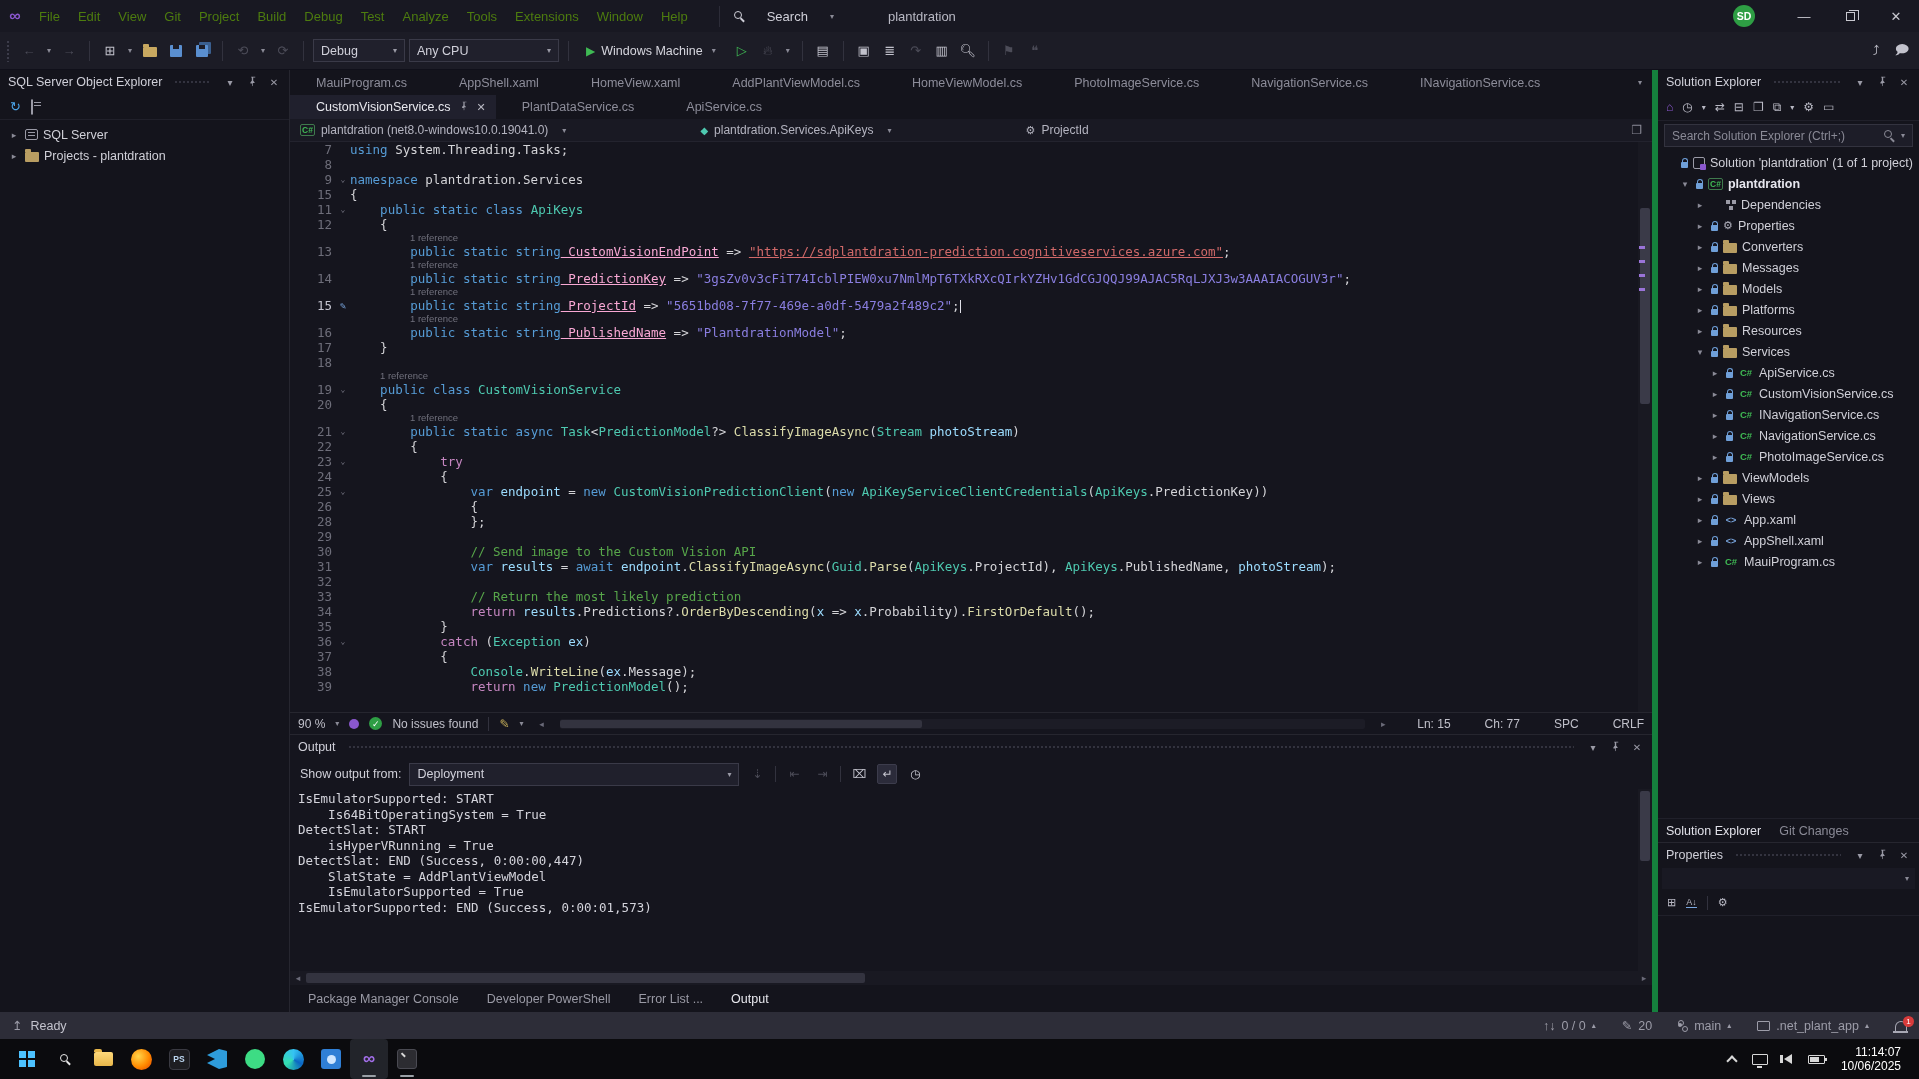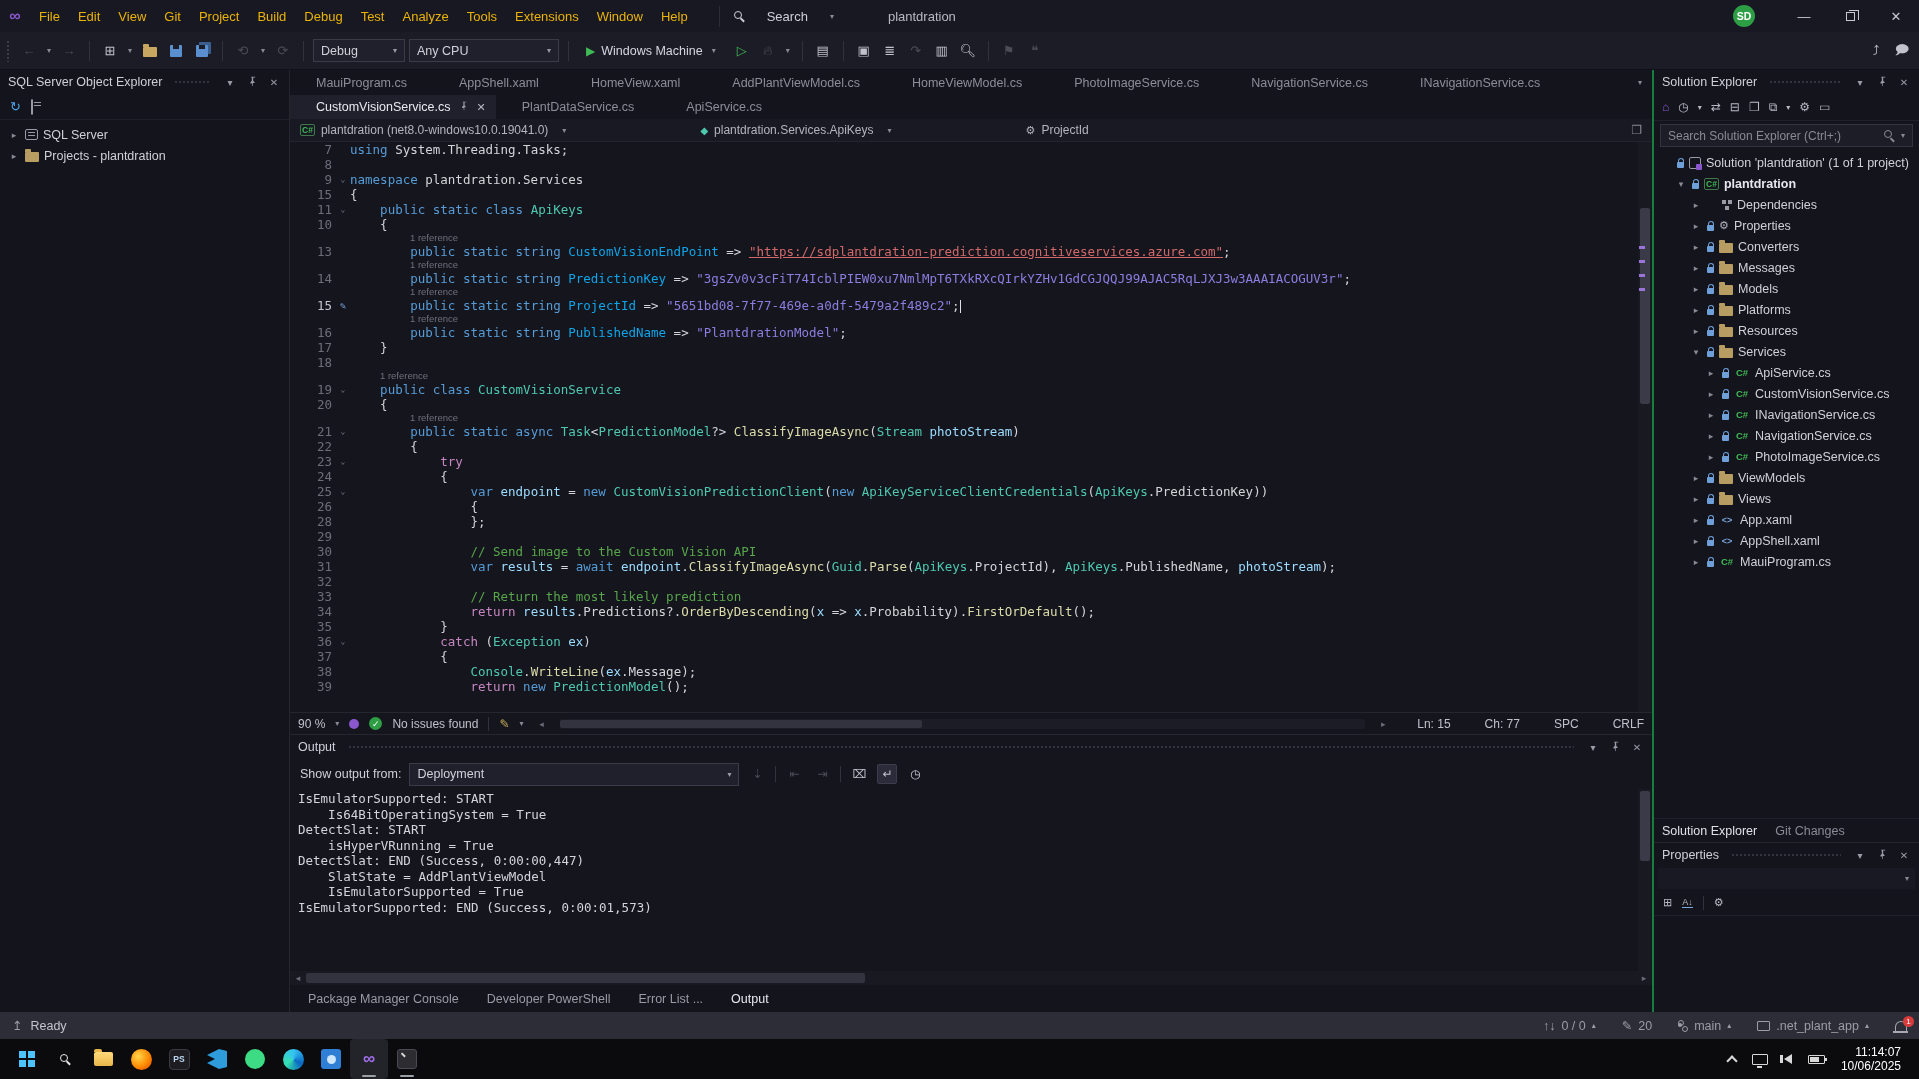--- a/index.html
+++ b/index.html
@@ -4,21 +4,21 @@
 <style>
   * { margin:0; padding:0; box-sizing:border-box; }
   html,body { width:1919px; height:1079px; overflow:hidden; background:#14141c;
     font-family:"Liberation Sans", sans-serif; font-size:12.5px; color:#c8c8d2; }
   .app { width:1919px; height:1079px; display:flex; flex-direction:column; }
 
   
   .titlebar { height:32px; background:#181822; display:flex; align-items:center; flex:0 0 32px; }
   .vs-logo { width:30px; text-align:center; color:#8a57ce; font-size:16px; font-weight:bold; }
   .menus { display:flex; height:100%; align-items:center; }
-  .menu-item { padding:0 9px; height:100%; display:flex; align-items:center; color:#eab308; font-size:13px; cursor:default;text-align:center; }
+  .menu-item { padding:0 9px; height:100%; display:flex; align-items:center; color:#4d7c0f; font-size:13px; cursor:default;text-align:center; }
   .search-pill { display:flex; align-items:center; gap:22px; margin-left:22px; padding:3px 14px; color:#cfcfd8; font-size:13px; border-left:1px solid #2c2c38; }
   .tb-title { margin-left:40px; color:#b9b9c4; font-size:13px; }
   .tb-right { margin-left:auto; display:flex; align-items:center; height:100%; }
   .avatar { width:22px; height:22px; border-radius:50%; background:#2e9e44; color:#fff; font-size:10.5px; font-weight:bold; display:flex; align-items:center; justify-content:center; margin-right:26px; }
   .winbtn { width:46px; height:100%; display:flex; align-items:center; justify-content:center; color:#c8c8d0; font-size:13px; }
   .restore-glyph { width:9px; height:9px; border:1px solid #c8c8d0; position:relative; }
   .restore-glyph::before { content:""; position:absolute; top:-3px; left:2px; width:9px; height:9px; border:1px solid #c8c8d0; border-left:none; border-bottom:none; }
 
   
   .toolbar { height:38px; background:#1c1c26; display:flex; align-items:center; gap:4px; padding:0 6px; flex:0 0 38px; border-bottom:1px solid #10101a; }
@@ -86,21 +86,21 @@
   .code-wrap { flex:1 1 auto; min-height:0; position:relative; overflow:hidden; background:#15151e; display:flex; }
   .code-col { flex:1; overflow:hidden; font-family:"DejaVu Sans Mono", monospace; font-size:12.5px; }
   .cl-row { display:flex; height:15px; line-height:15px; white-space:pre; }
   .cl-lens { height:12px; line-height:12px; font-size:9.5px; color:#70707c; font-family:"Liberation Sans", sans-serif; white-space:pre; }
   .cl-num { width:46px; flex:0 0 46px; text-align:right; padding-right:4px; color:#6e6e7a; }
   .cl-num.cur { color:#c4c4d0; }
   .cl-fold { width:14px; flex:0 0 14px; text-align:center; color:#7a7a88; font-size:8px; }
   .brush { color:#7aa7e0; font-size:10px; }
   .caret-i { display:inline-block; width:1px; height:13px; background:#e0e0e8; vertical-align:middle; }
   .tk-k { color:#569cd6; } .tk-kc { color:#c586c0; } .tk-ty { color:#4ec9b0; }
-  .tk-m { color:#dcdcaa; } .tk-v { color:#9cdcfe; } .tk-pr { color:#0ea5e9; }
+  .tk-m { color:#dcdcaa; } .tk-v { color:#9cdcfe; } .tk-pr { color:#f9a8d4;text-decoration:underline; }
   .tk-sp { color:#8a7ee0; } .tk-su { color:#d16969; text-decoration:underline; }
   .tk-c { color:#57a64a; } .tk-p { color:#d4d4d8; }
 
   .vscroll { width:14px; flex:0 0 14px; background:#191922; position:relative; }
   .vthumb { position:absolute; left:2px; width:10px; background:#3a3a48; border-radius:2px; }
   .vmark { position:absolute; left:1px; width:6px; height:3px; background:#9a74d8; }
 
   .ed-status { height:22px; flex:0 0 22px; background:#15151e; border-top:1px solid #26262f; display:flex; align-items:center; padding:0 8px; gap:10px; font-size:12px; color:#c0c0ca; }
   .ok-dot { width:13px; height:13px; border-radius:50%; background:#2e9e44; color:#fff; font-size:9px; display:flex; align-items:center; justify-content:center; }
   .ic-intelli { width:10px; height:10px; border-radius:50%; background:#8a57ce; }
@@ -119,21 +119,21 @@
   .out-text { flex:1; font-family:"DejaVu Sans Mono", monospace; font-size:12.5px; line-height:15.5px; color:#d4d4dc; padding:2px 0 0 8px; white-space:pre; overflow:hidden; }
   .out-hscroll { height:14px; flex:0 0 14px; display:flex; align-items:center; background:#191922; }
   .hs-arrow { width:16px; text-align:center; color:#6a6a78; font-size:9px; }
   .hs-track { flex:1; height:100%; position:relative; }
   .hs-thumb { position:absolute; top:2px; height:10px; background:#33333f; border-radius:2px; }
 
   .bottom-tabs { height:27px; flex:0 0 27px; display:flex; align-items:center; gap:28px; padding-left:18px; background:#14141c; font-size:12.5px; color:#9a9aa5; }
   .bottom-tabs .active { color:#e8e8ee; }
 
   
-  .right-panel { width:267px; flex:0 0 267px; border-left:2px solid #15803d; background:#14141c; display:flex; flex-direction:column; }
+  .right-panel { width:267px; flex:0 0 267px; border-left:6px solid #15803d; background:#14141c; display:flex; flex-direction:column; }
   .se-toolbar { height:27px; display:flex; align-items:center; gap:9px; padding:0 8px; border-bottom:1px solid #20202a; color:#b9b9c4; font-size:12px; }
   .se-search { height:23px; margin:3px 6px; background:#1d1d28; border:1px solid #33333f; display:flex; align-items:center; padding:0 7px; color:#8a8a96; font-size:12px; gap:6px; }
   .sol-tree { flex:1; overflow:hidden; padding-top:2px; }
   .se-tabs { height:24px; display:flex; gap:18px; align-items:center; padding-left:8px; font-size:12.5px; color:#8a8a96; border-top:1px solid #20202a; }
   .se-tabs .active { color:#e0e0e8; }
   .props { height:170px; flex:0 0 170px; display:flex; flex-direction:column; border-top:1px solid #26262f; }
   .props-combo { height:21px; margin:1px 4px; display:flex; justify-content:flex-end; align-items:center; padding-right:6px; color:#8a8a96; font-size:8px; background:#191923; }
   .props-toolbar { height:26px; display:flex; align-items:center; gap:10px; padding:0 9px; color:#b9b9c4; border-bottom:1px solid #20202a; font-size:11px; }
   .az { font-size:9px; letter-spacing:0; color:#b9b9c4; border-bottom:1px solid #7aa7e0; }
 
@@ -353,21 +353,21 @@
         </div>
       </div>
 
       <div class="code-wrap">
         <div class="code-col" id="code">
             <div class="cl-row"><span class="cl-num">7</span><span class="cl-fold"></span><span><span class="tk-k">using</span><span class="tk-p"> System.Threading.Tasks;</span></span></div>
             <div class="cl-row"><span class="cl-num">8</span><span class="cl-fold"></span><span></span></div>
             <div class="cl-row"><span class="cl-num">9</span><span class="cl-fold"><span>⌄</span></span><span><span class="tk-k">namespace</span><span class="tk-p"> plantdration.Services</span></span></div>
             <div class="cl-row"><span class="cl-num">15</span><span class="cl-fold"></span><span><span class="tk-p">{</span></span></div>
             <div class="cl-row"><span class="cl-num">11</span><span class="cl-fold"><span>⌄</span></span><span><span class="tk-p">    </span><span class="tk-k">public static class</span><span class="tk-ty"> ApiKeys</span></span></div>
-            <div class="cl-row"><span class="cl-num">10</span><span class="cl-fold"></span><span><span class="tk-p">    {</span></span></div>
+            <div class="cl-row"><span class="cl-num">12</span><span class="cl-fold"></span><span><span class="tk-p">    {</span></span></div>
             <div class="cl-lens" style="padding-left:120px">1 reference</div>
             <div class="cl-row"><span class="cl-num">13</span><span class="cl-fold"></span><span><span class="tk-p">        </span><span class="tk-k">public static string</span><span class="tk-pr"> CustomVisionEndPoint</span><span class="tk-p"> =&gt; </span><span class="tk-su">"https://sdplantdration-prediction.cognitiveservices.azure.com"</span><span class="tk-p">;</span></span></div>
             <div class="cl-lens" style="padding-left:120px">1 reference</div>
             <div class="cl-row"><span class="cl-num">14</span><span class="cl-fold"></span><span><span class="tk-p">        </span><span class="tk-k">public static string</span><span class="tk-pr"> PredictionKey</span><span class="tk-p"> =&gt; </span><span class="tk-sp">"3gsZv0v3cFiT74IcblPIEW0xu7NmlMpT6TXkRXcQIrkYZHv1GdCGJQQJ99AJAC5RqLJXJ3w3AAAIACOGUV3r"</span><span class="tk-p">;</span></span></div>
             <div class="cl-lens" style="padding-left:120px">1 reference</div>
             <div class="cl-row"><span class="cl-num cur">15</span><span class="cl-fold"><span class="brush">✎</span></span><span><span class="tk-p">        </span><span class="tk-k">public static string</span><span class="tk-pr"> ProjectId</span><span class="tk-p"> =&gt; </span><span class="tk-sp">"5651bd08-7f77-469e-a0df-5479a2f489c2"</span><span class="tk-p">;</span><span class="caret-i"></span></span></div>
             <div class="cl-lens" style="padding-left:120px">1 reference</div>
             <div class="cl-row"><span class="cl-num">16</span><span class="cl-fold"></span><span><span class="tk-p">        </span><span class="tk-k">public static string</span><span class="tk-pr"> PublishedName</span><span class="tk-p"> =&gt; </span><span class="tk-sp">"PlantdrationModel"</span><span class="tk-p">;</span></span></div>
             <div class="cl-row"><span class="cl-num">17</span><span class="cl-fold"></span><span><span class="tk-p">    }</span></span></div>
             <div class="cl-row"><span class="cl-num">18</span><span class="cl-fold"></span><span></span></div>

